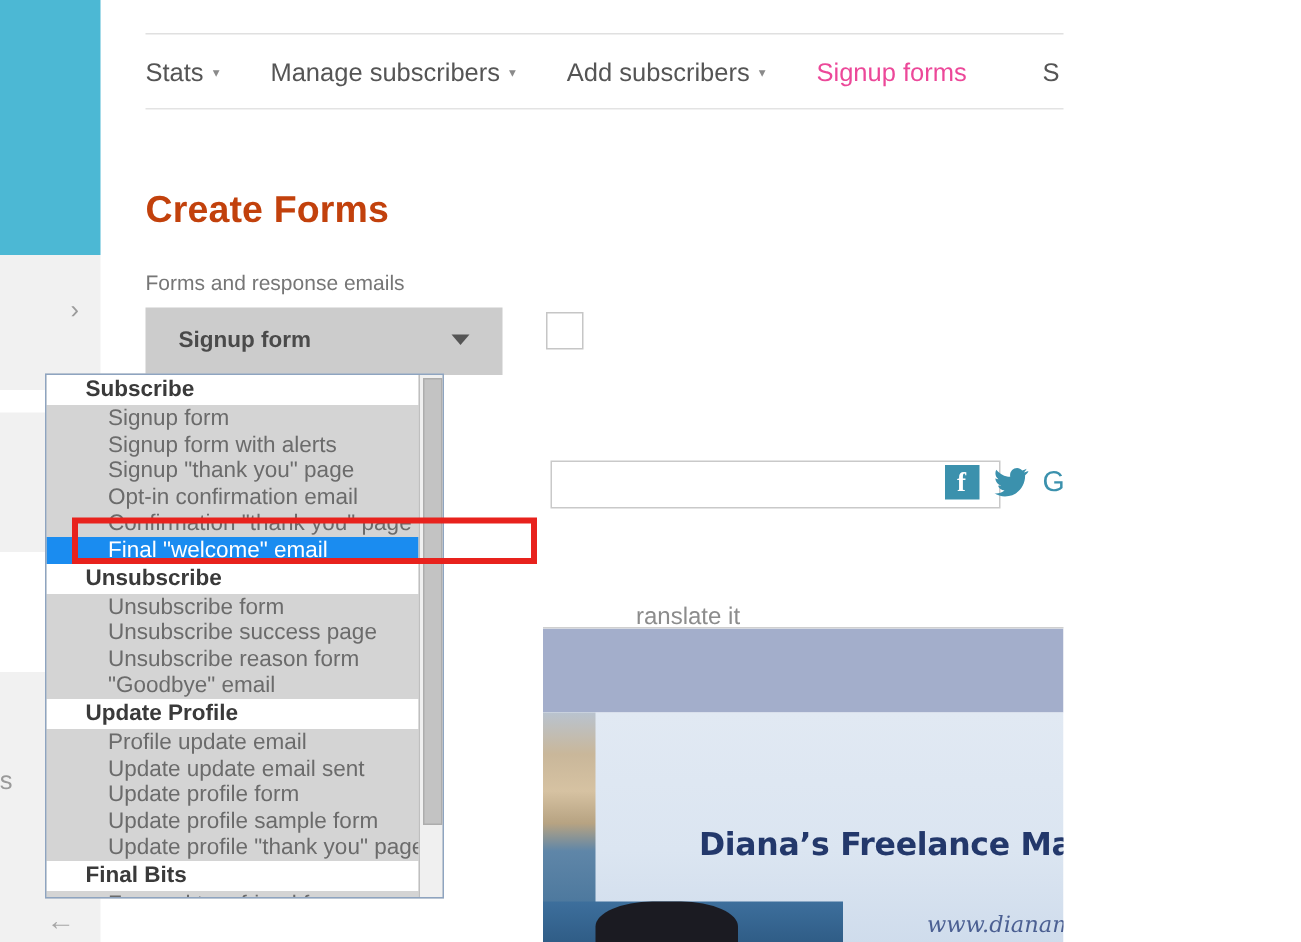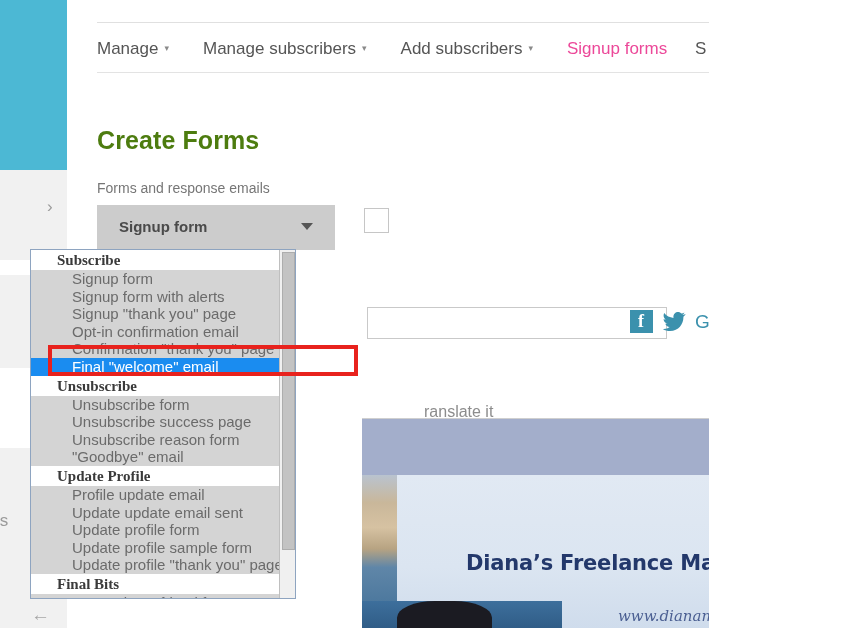--- a/index.html
+++ b/index.html
@@ -116,21 +116,21 @@
     width: 612px; height: 1px;
     background: #e3e3e3;
   }
 
   
   #page-title {
     position: absolute;
     left: 30px; top: 126px;
     font-size: 25px;
     font-weight: bold;
-    color: #4d7c0f;
+    color: #c2410c;
     letter-spacing: .1px;
   }
 
   #forms-label {
     position: absolute;
     left: 30px; top: 180px;
     font-size: 14px;
     color: #767676;
   }
 
@@ -326,21 +326,20 @@
     height: 100%;
   }
   .dd-group {
     background: #ffffff;
     color: #3a3a3a;
     font-size: 15px;
     font-weight: bold;
     padding: 1px 0 1px 26px;
     line-height: 18px;
     white-space: nowrap;
-    font-family: Liberation Serif, serif;
   }
   .dd-item {
     background: #d4d4d4;
     color: #6b6b6b;
     font-size: 15px;
     padding: 1px 0 1px 41px;
     line-height: 15.6px;
     white-space: nowrap;
     cursor: pointer;
   }
@@ -397,21 +396,21 @@
   <div id="left-cut-text">rs</div>
   <div id="left-back-arrow">←</div>
 </div>
 
 <div id="main">
 
   <div id="top-rule"></div>
 
   <div id="nav">
     <span class="nav-item">
-      <span>Manage</span><span class="nav-caret">▾</span>
+      <span>Stats</span><span class="nav-caret">▾</span>
     </span><span class="nav-item">
       <span>Manage subscribers</span><span class="nav-caret">▾</span>
     </span><span class="nav-item">
       <span>Add subscribers</span><span class="nav-caret">▾</span>
     </span><span class="nav-item active">
       <span>Signup forms</span>
     </span>
   </div>
   <div id="nav-cut">S</div>
   <div id="nav-rule"></div>

